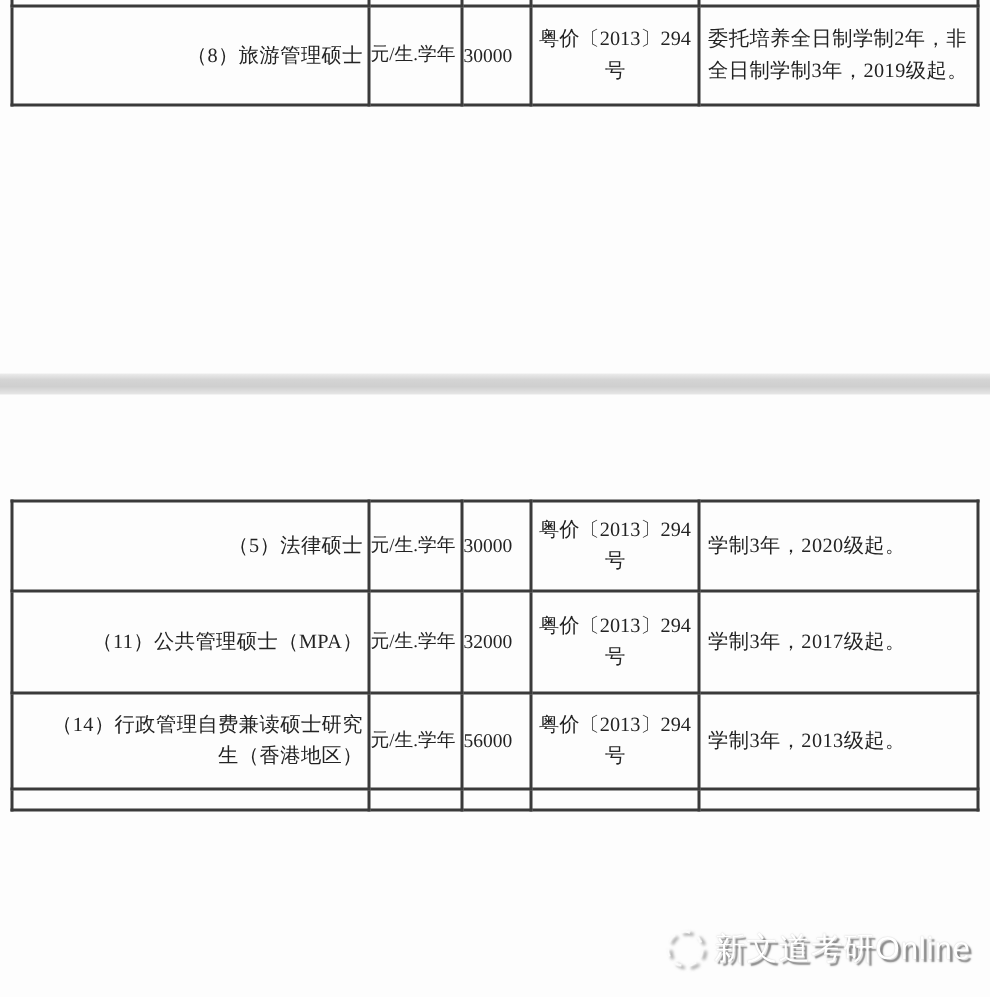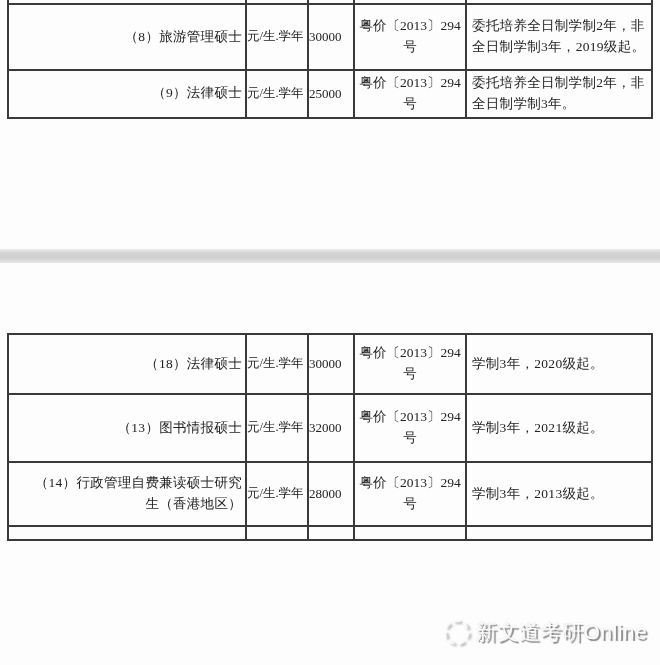--- a/index.html
+++ b/index.html
@@ -105,55 +105,48 @@
     </div>
 
       <div class="row r-data">
         <div class="cell c-item">（8）旅游管理硕士</div>
         <div class="cell c-unit">元/生.学年</div>
         <div class="cell c-amount">30000</div>
         <div class="cell c-doc">粤价〔2013〕294号</div>
         <div class="cell c-remark">委托培养全日制学制2年，非全日制学制3年，2019级起。</div>
       </div>
 
-      <div class="row r-data">
-        <div class="cell c-item">（9）法律硕士</div>
-        <div class="cell c-unit">元/生.学年</div>
-        <div class="cell c-amount">25000</div>
-        <div class="cell c-doc">粤价〔2013〕294号</div>
-        <div class="cell c-remark">委托培养全日制学制2年，非全日制学制3年。</div>
-      </div>
     </div>
 
   <div class="page-gap"></div>
 
   <div class="tbl tbl-page2">
 
       <div class="row r-data">
-        <div class="cell c-item">（18）法律硕士</div>
+        <div class="cell c-item">（5）法律硕士</div>
         <div class="cell c-unit">元/生.学年</div>
         <div class="cell c-amount">30000</div>
         <div class="cell c-doc">粤价〔2013〕294号</div>
         <div class="cell c-remark">学制3年，2020级起。</div>
       </div>
 
-
-
       <div class="row r-data">
-        <div class="cell c-item">（13）图书情报硕士</div>
+        <div class="cell c-item">（11）公共管理硕士（MPA）</div>
         <div class="cell c-unit">元/生.学年</div>
         <div class="cell c-amount">32000</div>
         <div class="cell c-doc">粤价〔2013〕294号</div>
-        <div class="cell c-remark">学制3年，2021级起。</div>
+        <div class="cell c-remark">学制3年，2017级起。</div>
       </div>
+
+
 
       <div class="row r-data">
         <div class="cell c-item">（14）行政管理自费兼读硕士研究生（香港地区）</div>
         <div class="cell c-unit">元/生.学年</div>
-        <div class="cell c-amount">28000</div>
+        <div class="cell c-amount">56000</div>
         <div class="cell c-doc">粤价〔2013〕294号</div>
         <div class="cell c-remark">学制3年，2013级起。</div>
       </div>
     <div class="row row-partial-bottom">
       <div class="cell c-item"></div>
       <div class="cell c-unit"></div>
       <div class="cell c-amount"></div>
       <div class="cell c-doc"></div>
       <div class="cell c-remark"></div>
     </div>

